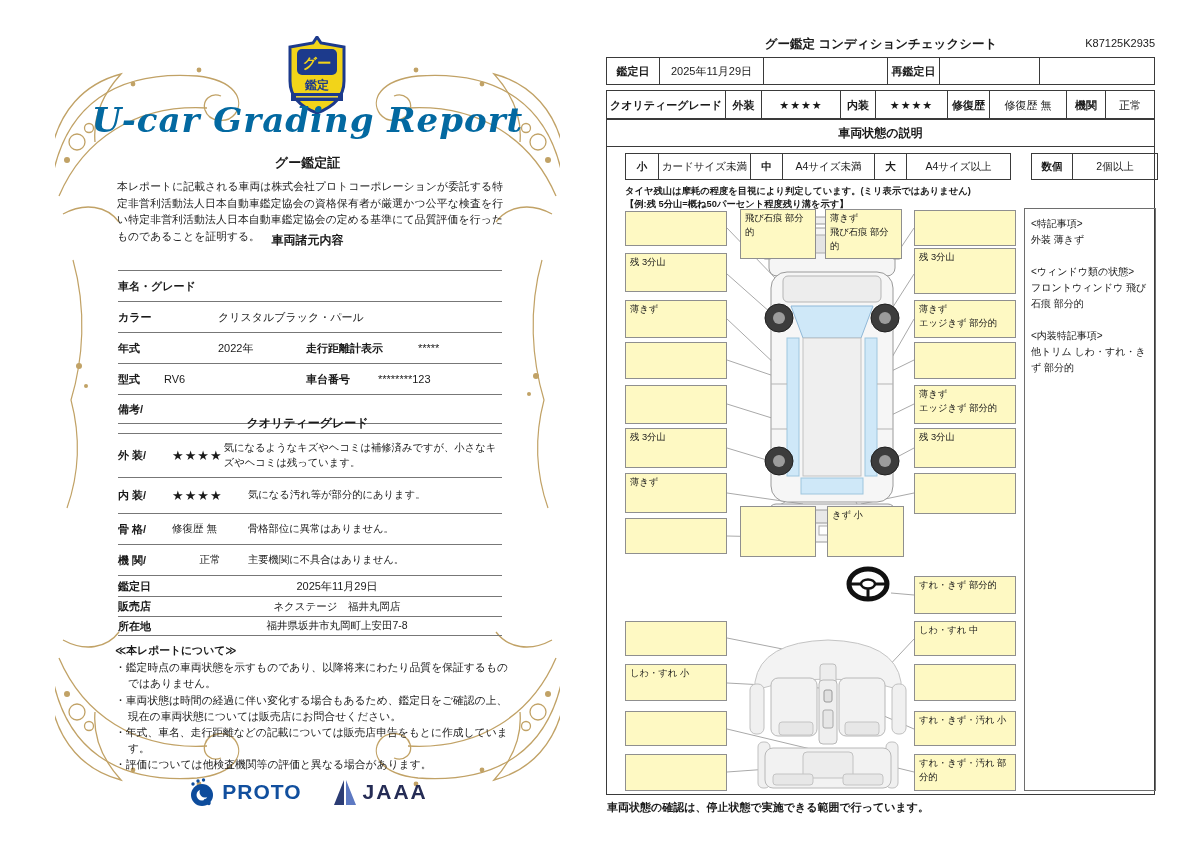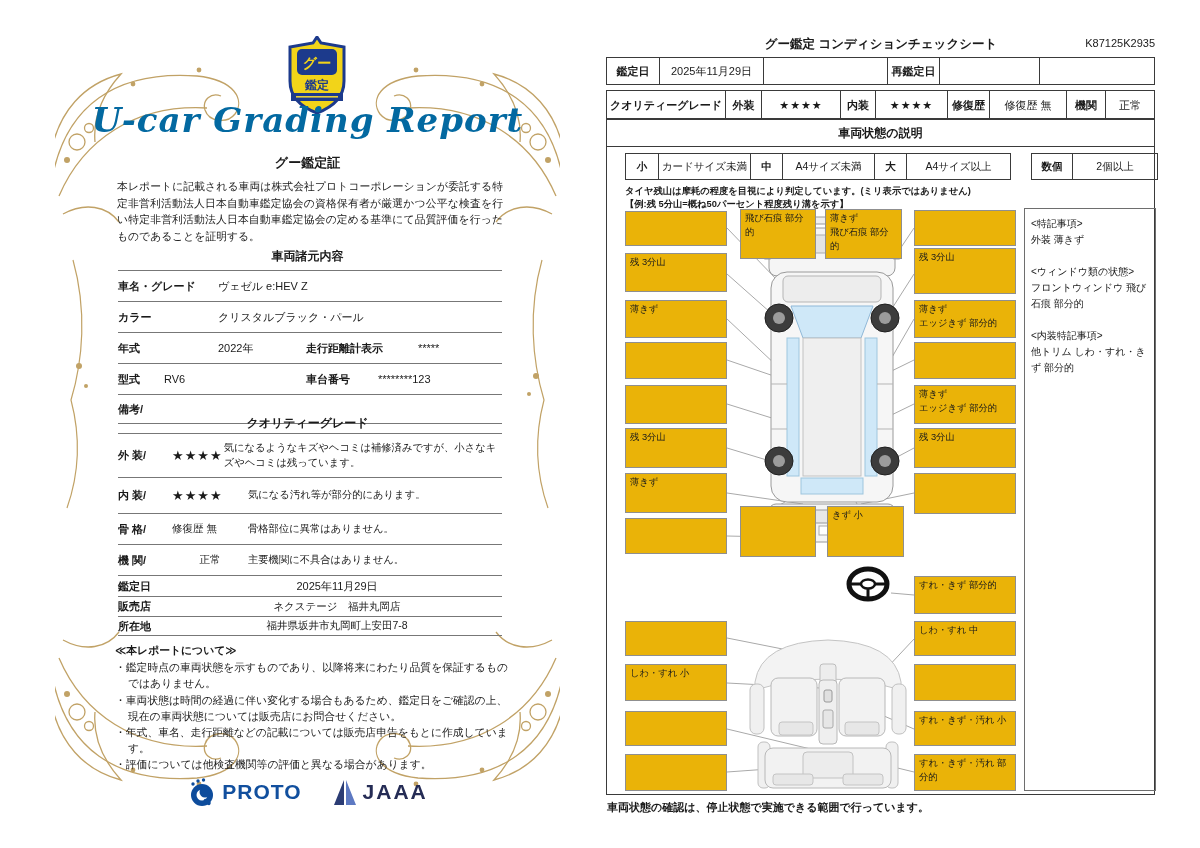--- a/index.html
+++ b/index.html
@@ -44,21 +44,21 @@
   .tcell:first-child { border-left:none; }
   .tlab { font-weight:700; }
   .main-box { position:absolute; left:1px; top:88px; width:549px; height:677px; border:1px solid #3a3a3a; }
   .mb-title { height:28px; line-height:28px; text-align:center; font-size:12px; font-weight:700; border-bottom:1px solid #3a3a3a; }
   .legend { position:absolute; top:34px; display:flex; border:1px solid #3a3a3a; }
   .lgc { border-left:1px solid #3a3a3a; height:25px; display:flex; align-items:center; justify-content:center; font-size:10.5px; }
   .lgc:first-child { border-left:none; }
   .lgk { font-weight:700; }
   .tire-note { position:absolute; top:66px; left:18px; font-size:9.3px; font-weight:700; line-height:1.45; }
   .diagram { position:absolute; left:0; top:87px; width:549px; height:586px; }
-  .abox { position:absolute; width:102px; border:1px solid #8f8f8f; background:#eab308;
+  .abox { position:absolute; width:102px; border:1px solid #8f8f8f; background:#fef9c3;
     font-size:9.3px; line-height:1.5; padding:2px 4px; white-space:pre-line; }
   .sn-box { position:absolute; left:417px; top:2px; width:132px; height:583px; border:1px solid #6e6e6e;
     font-size:10px; line-height:1.6; padding:7px 6px; white-space:pre-line; }
   .lines { position:absolute; inset:0; pointer-events:none; }
   .rp-bottom-note { position:absolute; top:770px; left:2px; font-size:11px; font-weight:600;text-align:right; }
 </style>
 </head>
 <body>
 
 <div class="page lp">
@@ -99,26 +99,25 @@
     <text x="33" y="32" text-anchor="middle" font-size="14" font-weight="bold" fill="#f2d419">グー</text>
     <text x="33" y="53" text-anchor="middle" font-size="12" font-weight="bold" fill="#1c3a8c">鑑定</text>
     <path d="M7,57 L59,57 L59,65 L7,65 Z" fill="#1c3a8c"></path>
     <rect x="12" y="60" width="42" height="1.6" fill="#e8cf3a"></rect>
   </svg>
 
   <div class="lp-title">U-car Grading Report</div>
   <div class="lp-sub">グー鑑定証</div>
   <div class="lp-intro">本レポートに記載される車両は株式会社プロトコーポレーションが委託する特定非営利活動法人日本自動車鑑定協会の資格保有者が厳選かつ公平な検査を行い特定非営利活動法人日本自動車鑑定協会の定める基準にて品質評価を行ったものであることを証明する。</div>
 
-  <div class="sec-head" style="top:218px">車両諸元内容</div>
+  <div class="sec-head" style="top:202px">車両諸元内容</div>
 
   <div class="ltable" style="top:240px">
     <div class="lrow" style="height:31px">
       <span class="llab" style="width:100px">車名・グレード</span>
-      <span class="lval">ヴェゼル e:HEV Z</span>
     </div>
     <div class="lrow" style="height:31px">
       <span class="llab" style="width:100px">カラー</span>
       <span class="lval">クリスタルブラック・パール</span>
     </div>
     <div class="lrow" style="height:31px">
       <span class="llab" style="width:100px">年式</span>
       <span style="width:88px">2022年</span>
       <span class="llab" style="width:112px">走行距離計表示</span>
       <span class="lval">*****</span>

